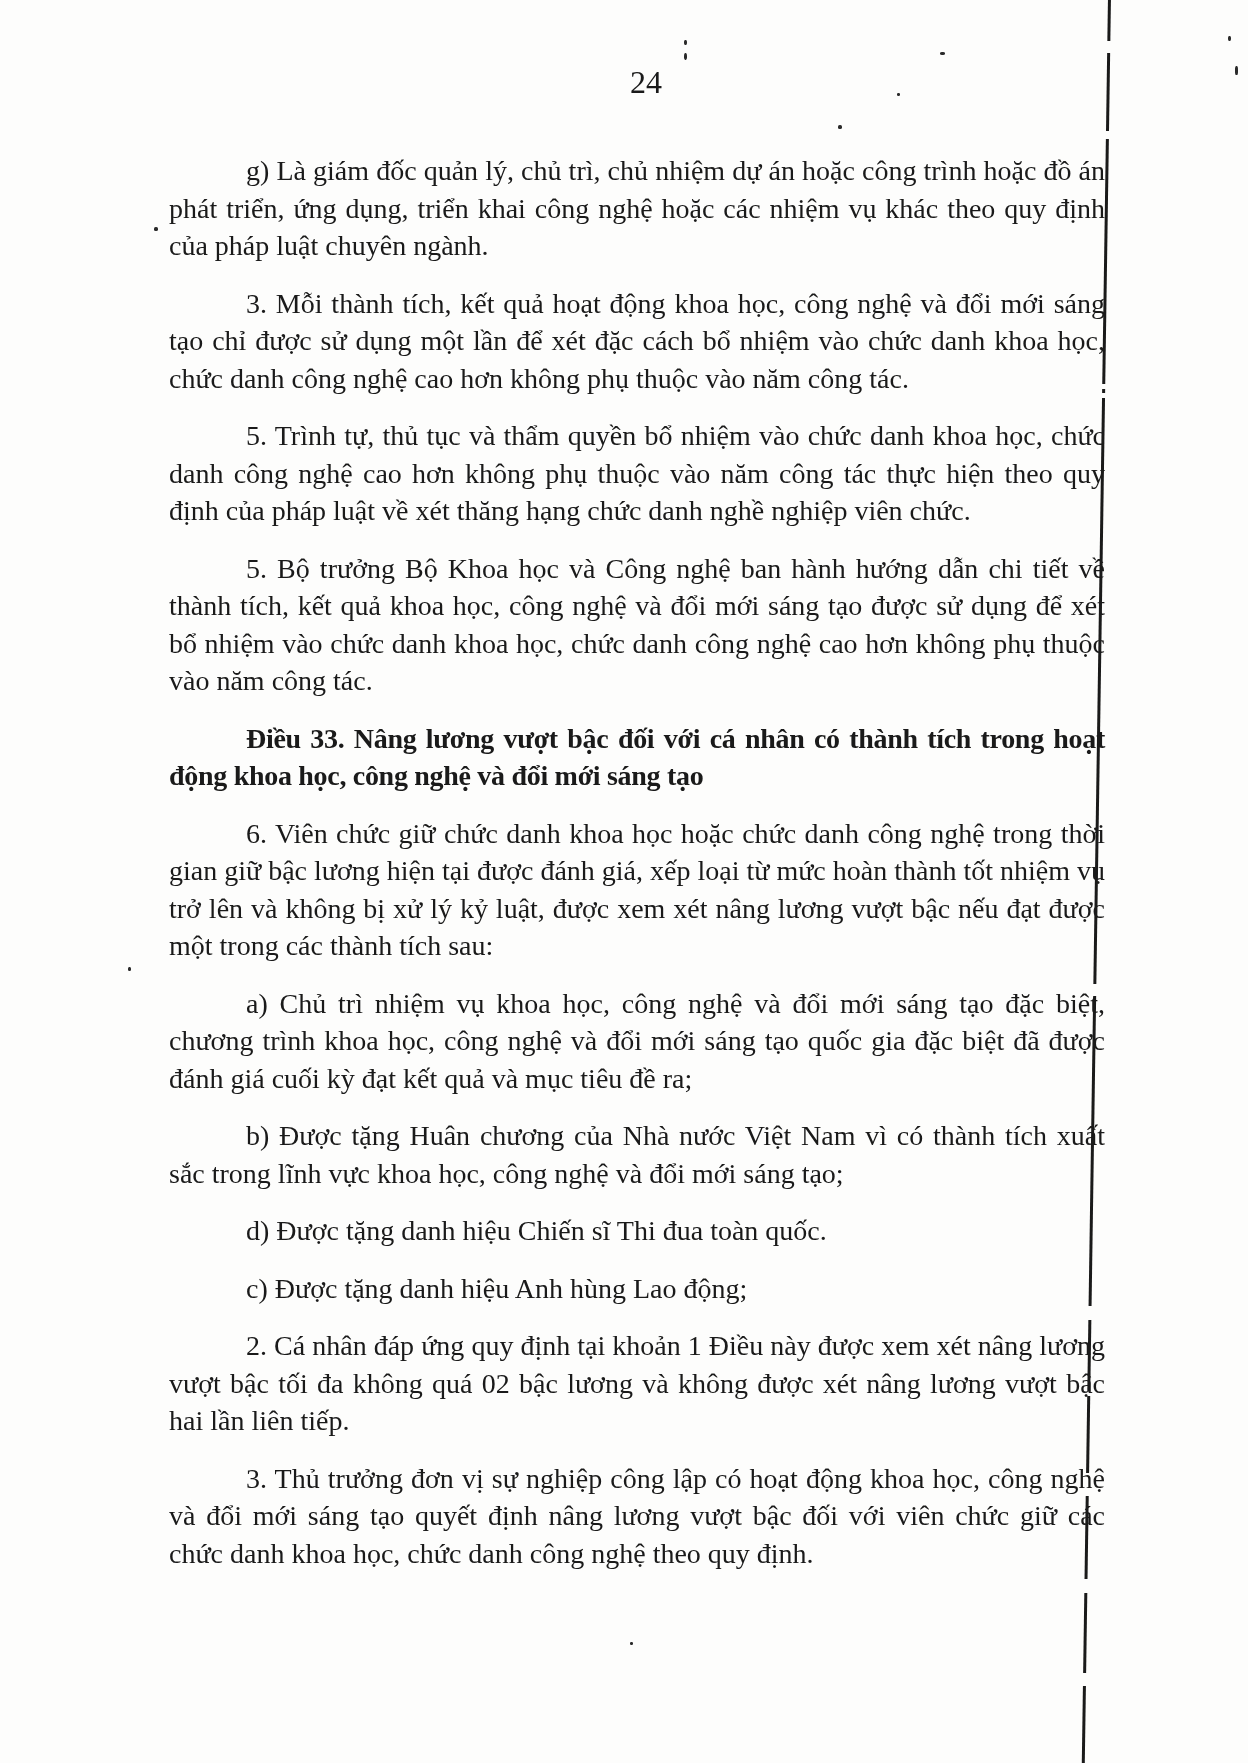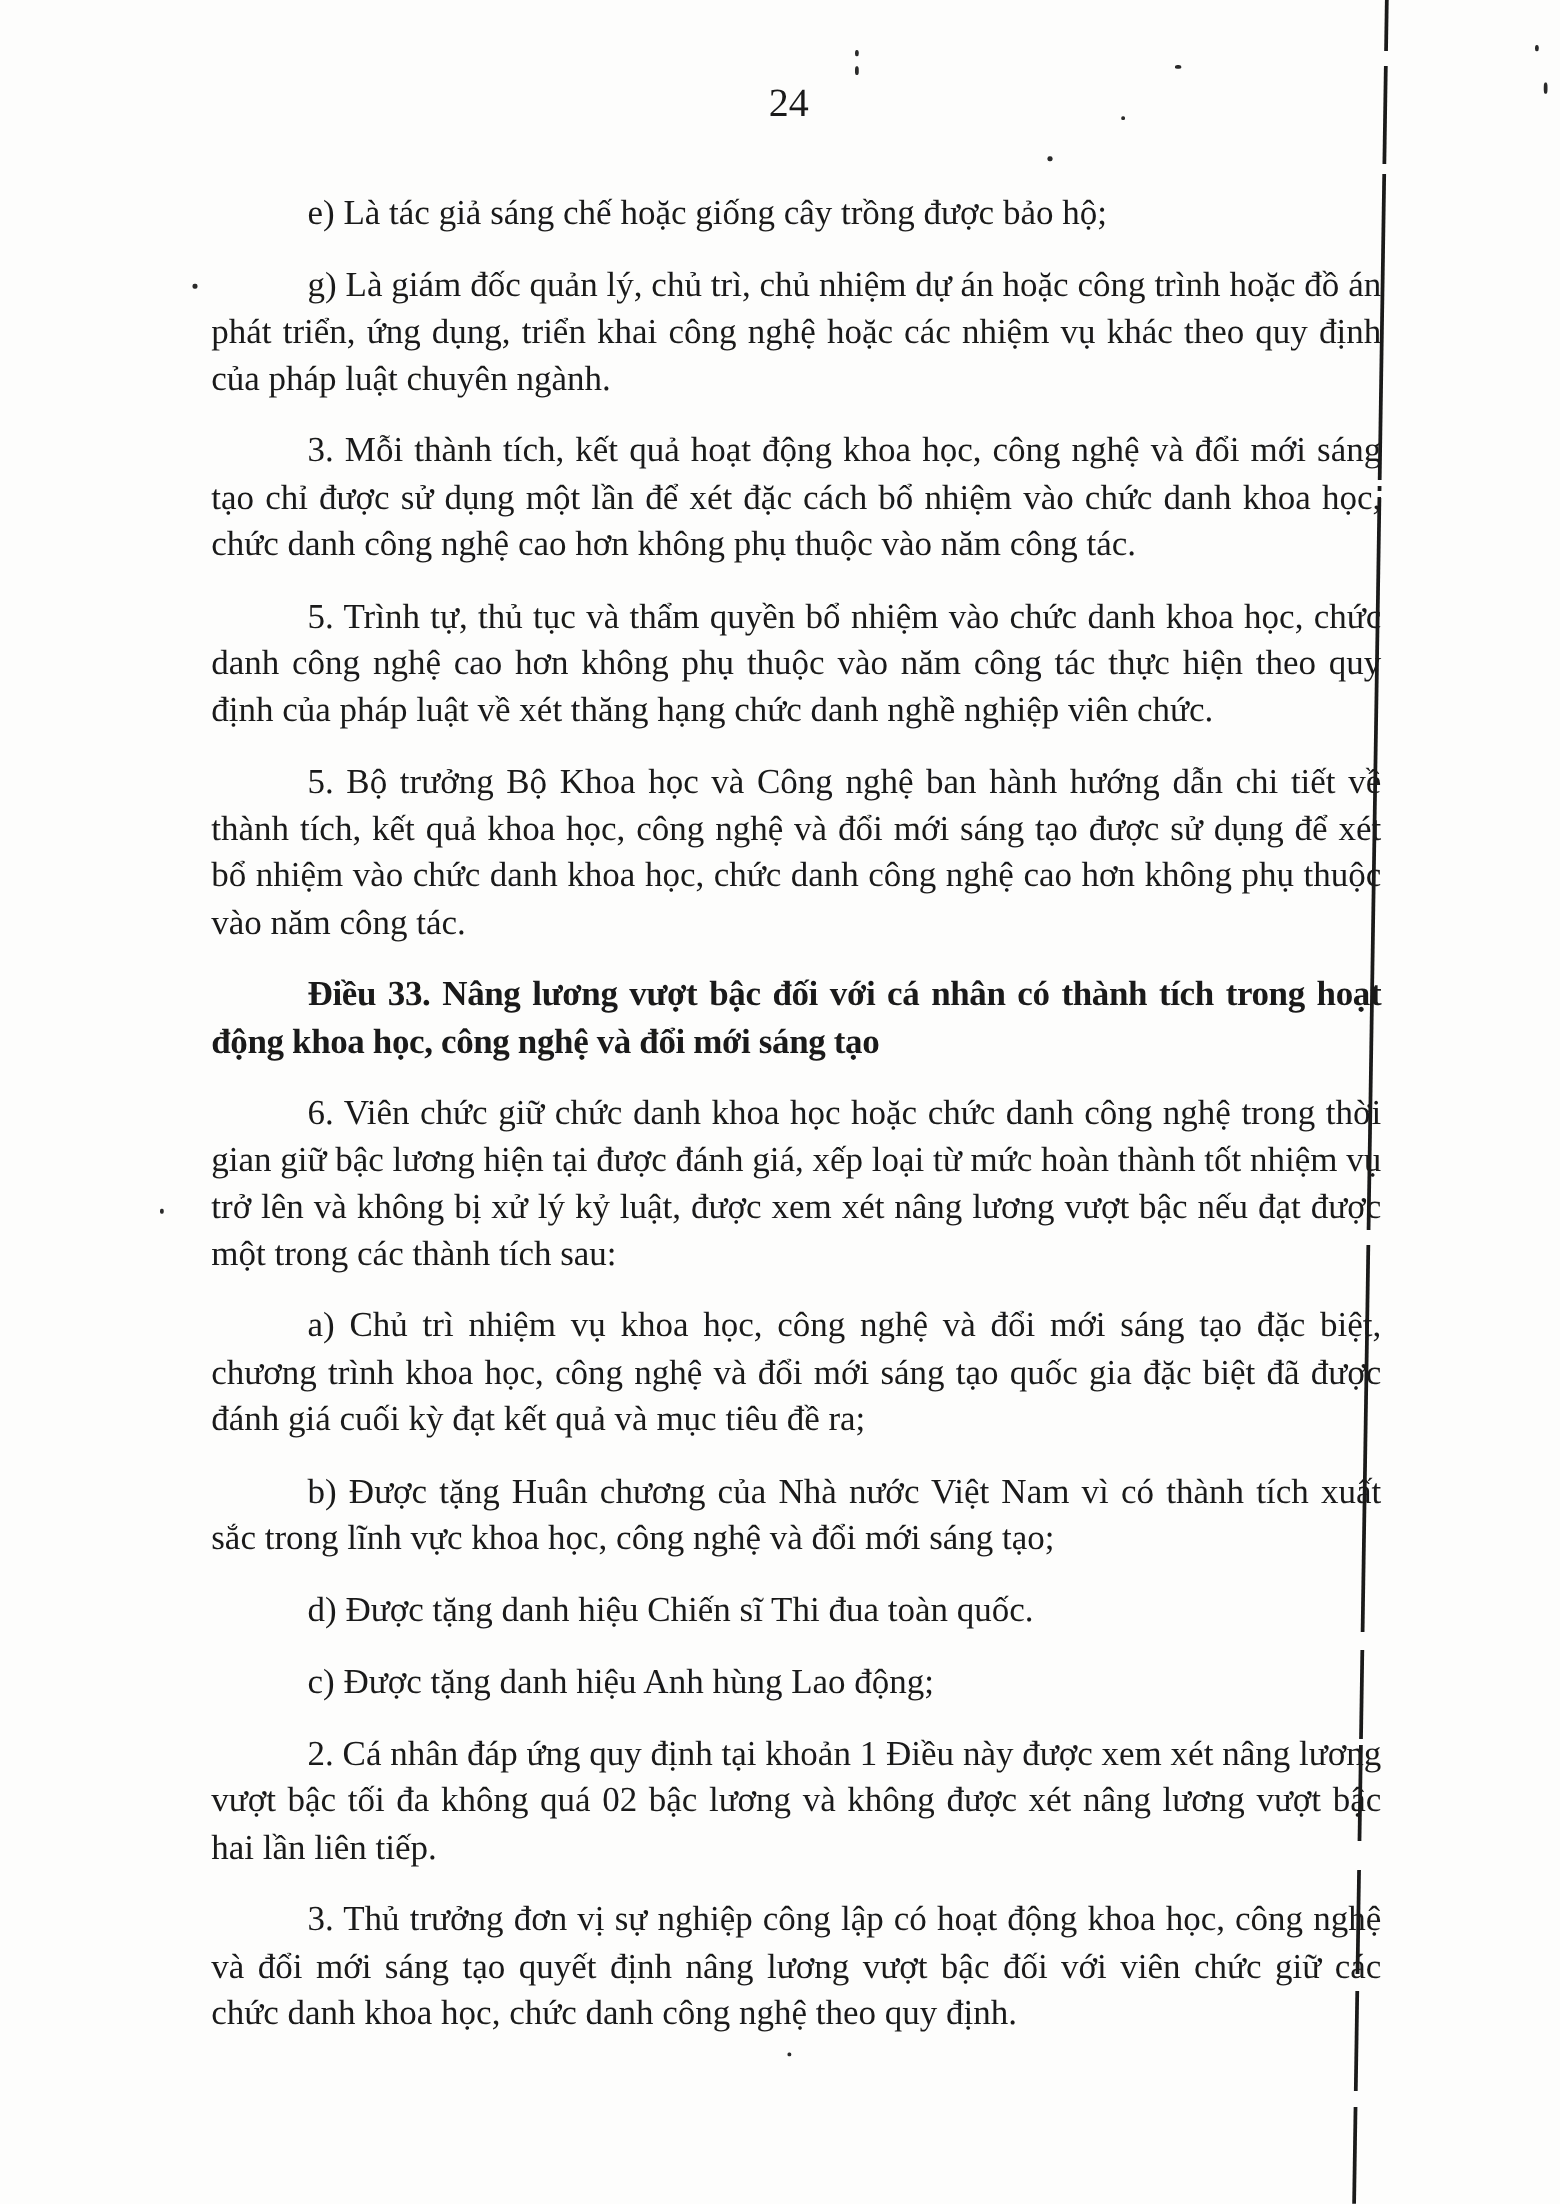--- a/index.html
+++ b/index.html
@@ -13,21 +13,21 @@
     overflow: hidden;
     font-family: "Liberation Serif", "DejaVu Serif", serif;
     color: #1a1a1a;
   }
 
   .page-number {
     position: absolute;
     top: 62px;
     left: 615px;
     width: 62px;
-    text-align: left;
+    text-align: center;
     font-size: 32px;
     line-height: 40px;
   }
 
   .content {
     position: absolute;
     left: 169px;
     top: 152px;
     width: 936px;
     font-size: 28px;
@@ -76,21 +76,20 @@
   }
 </style>
 </head>
 <body>
 
 <div class="page">
 
   <div class="page-number">24</div>
 
   <div class="content">
-    <p>e) Là tác giả sáng chế hoặc giống cây trồng được bảo hộ;</p>
     <p>g) Là giám đốc quản lý, chủ trì, chủ nhiệm dự án hoặc công trình hoặc đồ án phát triển, ứng dụng, triển khai công nghệ hoặc các nhiệm vụ khác theo quy định của pháp luật chuyên ngành.</p>
     <p>3. Mỗi thành tích, kết quả hoạt động khoa học, công nghệ và đổi mới sáng tạo chỉ được sử dụng một lần để xét đặc cách bổ nhiệm vào chức danh khoa học, chức danh công nghệ cao hơn không phụ thuộc vào năm công tác.</p>
     <p>5. Trình tự, thủ tục và thẩm quyền bổ nhiệm vào chức danh khoa học, chức danh công nghệ cao hơn không phụ thuộc vào năm công tác thực hiện theo quy định của pháp luật về xét thăng hạng chức danh nghề nghiệp viên chức.</p>
     <p>5. Bộ trưởng Bộ Khoa học và Công nghệ ban hành hướng dẫn chi tiết về thành tích, kết quả khoa học, công nghệ và đổi mới sáng tạo được sử dụng để xét bổ nhiệm vào chức danh khoa học, chức danh công nghệ cao hơn không phụ thuộc vào năm công tác.</p>
     <p class="heading">Điều 33. Nâng lương vượt bậc đối với cá nhân có thành tích trong hoạt động khoa học, công nghệ và đổi mới sáng tạo</p>
     <p>6. Viên chức giữ chức danh khoa học hoặc chức danh công nghệ trong thời gian giữ bậc lương hiện tại được đánh giá, xếp loại từ mức hoàn thành tốt nhiệm vụ trở lên và không bị xử lý kỷ luật, được xem xét nâng lương vượt bậc nếu đạt được một trong các thành tích sau:</p>
     <p>a) Chủ trì nhiệm vụ khoa học, công nghệ và đổi mới sáng tạo đặc biệt, chương trình khoa học, công nghệ và đổi mới sáng tạo quốc gia đặc biệt đã được đánh giá cuối kỳ đạt kết quả và mục tiêu đề ra;</p>
     <p>b) Được tặng Huân chương của Nhà nước Việt Nam vì có thành tích xuất sắc trong lĩnh vực khoa học, công nghệ và đổi mới sáng tạo;</p>
     <p>d) Được tặng danh hiệu Chiến sĩ Thi đua toàn quốc.</p>
     <p>c) Được tặng danh hiệu Anh hùng Lao động;</p>

